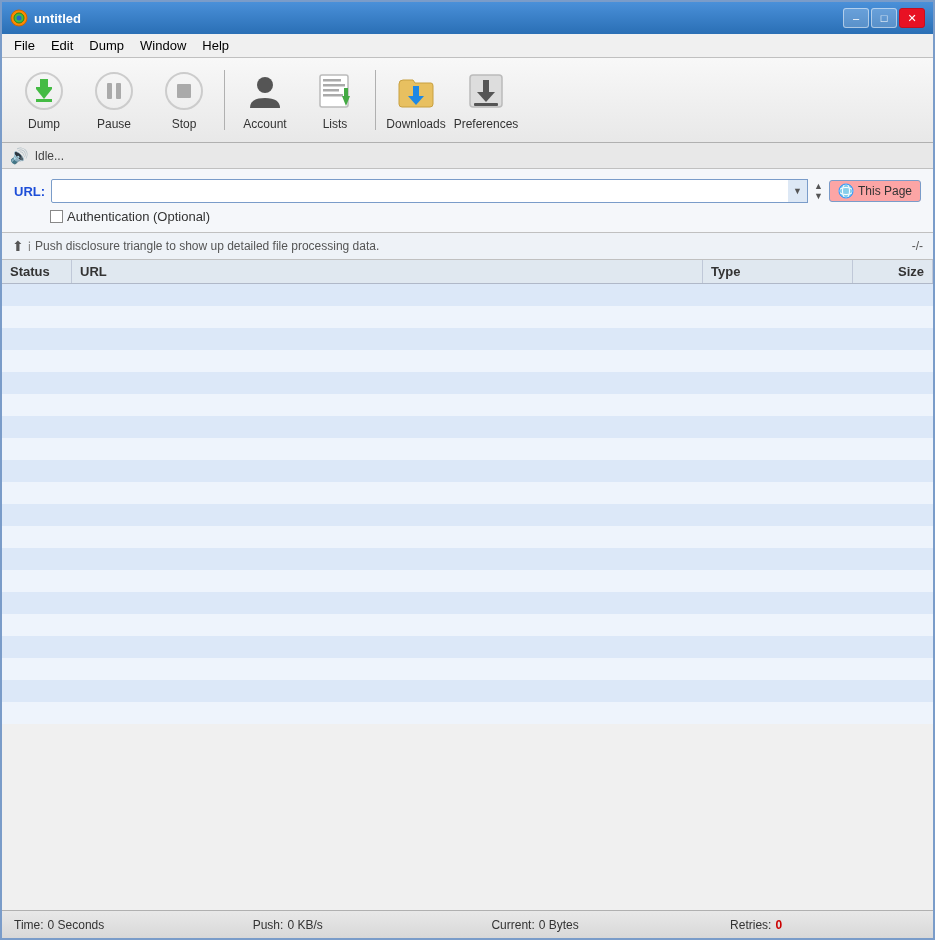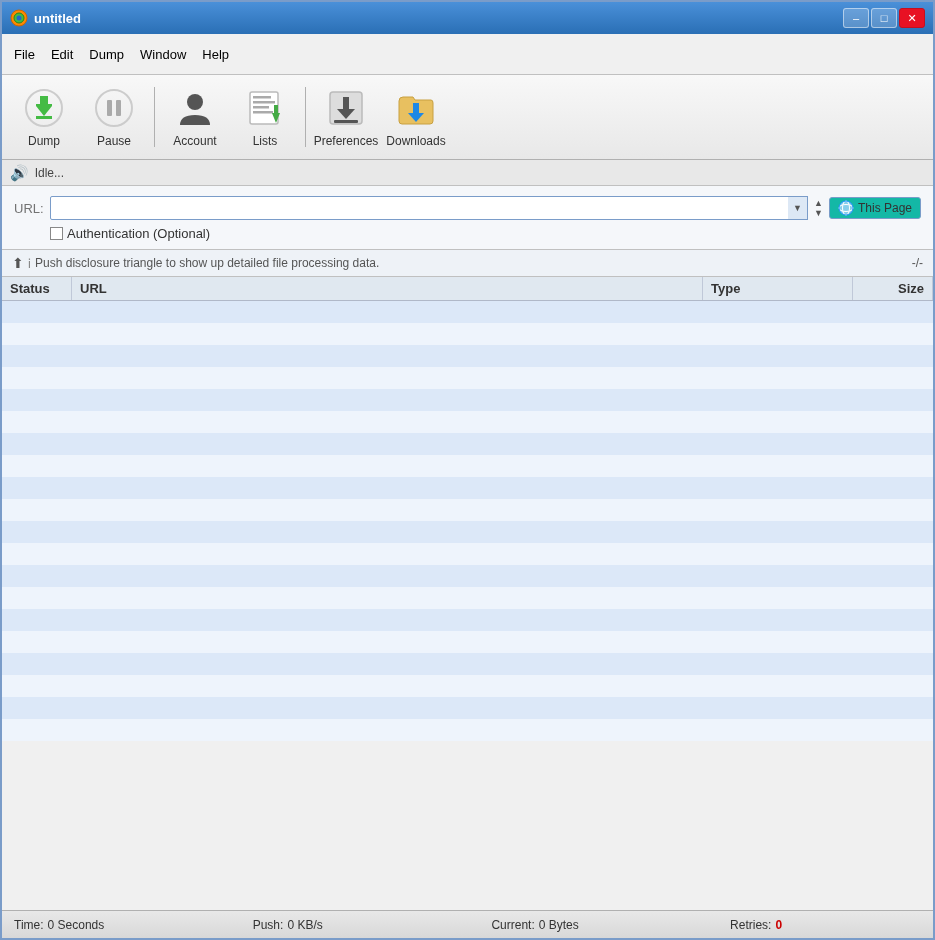--- a/index.html
+++ b/index.html
@@ -56,21 +56,21 @@
       cursor: pointer;
       font-size: 11px;
       color: white;
       background: rgba(255,255,255,0.2);
     }
     .title-btn.close { background: #e81123; border-color: #c50f1f; }
 
     
     .menu-bar {
       background: #f0f0f0;
-      height: 41px;
+      height: 24px;
       display: flex;
       align-items: center;
       padding: 0 4px;
       border-bottom: 1px solid #c0c0c0;
       flex-shrink: 0;
     }
     .menu-item {
       padding: 2px 8px;
       cursor: pointer;
       border-radius: 2px;
@@ -140,22 +140,22 @@
       flex-shrink: 0;
     }
     .url-row {
       display: flex;
       align-items: center;
       gap: 6px;
       margin-bottom: 6px;
     }
     .url-label {
       font-size: 13px;
-      color: #737373;
-      font-weight: normal;
+      color: #1d4ed8;
+      font-weight: bold;
     }
     .url-input-wrap {
       flex: 1;
       position: relative;
     }
     .url-input {
       width: 100%;
       height: 24px;
       border: 1px solid #7a9cc9;
       border-radius: 2px;
@@ -189,21 +189,21 @@
     .url-arrows span {
       font-size: 9px;
       color: #555;
       line-height: 1;
     }
     .this-page-btn {
       display: flex;
       align-items: center;
       gap: 4px;
       padding: 2px 8px;
-      background: #14b8a6;
+      background: #fca5a5;
       border: 1px solid #7a9cc9;
       border-radius: 3px;
       cursor: pointer;
       font-size: 12px;
       color: #333;
     }
     .auth-row {
       display: flex;
       align-items: center;
       gap: 4px;
@@ -359,20 +359,29 @@
       <div class="icon-area">
         <svg width="40" height="40" viewBox="0 0 40 40">
           <circle cx="20" cy="20" r="18" fill="none" stroke="#ccc" stroke-width="2"></circle>
           <rect x="13" y="12" width="5" height="16" rx="1" fill="#aaa"></rect>
           <rect x="22" y="12" width="5" height="16" rx="1" fill="#aaa"></rect>
         </svg>
       </div>
       <span class="label">Pause</span>
     </div>
 
+    <div class="toolbar-btn">
+      <div class="icon-area">
+        <svg width="40" height="40" viewBox="0 0 40 40">
+          <circle cx="20" cy="20" r="18" fill="none" stroke="#ccc" stroke-width="2"></circle>
+          <rect x="13" y="13" width="14" height="14" rx="1" fill="#aaa"></rect>
+        </svg>
+      </div>
+      <span class="label">Stop</span>
+    </div>
 
     <div class="toolbar-sep"></div>
 
     <div class="toolbar-btn">
       <div class="icon-area">
         <svg width="42" height="42" viewBox="0 0 42 42">
           <circle cx="21" cy="15" r="8" fill="#555"></circle>
           <path d="M6 38 Q6 28 21 28 Q36 28 36 38" fill="#555"></path>
         </svg>
       </div>
@@ -393,41 +402,41 @@
         </svg>
       </div>
       <span class="label">Lists</span>
     </div>
 
     <div class="toolbar-sep"></div>
 
     <div class="toolbar-btn">
       <div class="icon-area">
         <svg width="42" height="42" viewBox="0 0 42 42">
+
+          <path d="M4 14 Q4 10 8 10 L18 10 L20 13 L36 13 Q38 13 38 16 L38 34 Q38 37 35 37 L7 37 Q4 37 4 34 Z" fill="#e8c060" stroke="#c8a040" stroke-width="1"></path>
+
+          <rect x="18" y="16" width="6" height="10" fill="#1e88e5"></rect>
+          <polygon points="13,26 21,35 29,26" fill="#1e88e5"></polygon>
+        </svg>
+      </div>
+      <span class="label">Downloads</span>
+    </div>
+
+    <div class="toolbar-btn">
+      <div class="icon-area">
+        <svg width="42" height="42" viewBox="0 0 42 42">
           <rect x="5" y="5" width="32" height="32" rx="3" fill="#ddd" stroke="#bbb" stroke-width="1.5"></rect>
 
           <rect x="18" y="10" width="6" height="12" fill="#555"></rect>
           <polygon points="12,22 21,32 30,22" fill="#555"></polygon>
           <rect x="9" y="33" width="24" height="3" fill="#555" rx="1"></rect>
         </svg>
       </div>
       <span class="label">Preferences</span>
-    </div>
-
-    <div class="toolbar-btn">
-      <div class="icon-area">
-        <svg width="42" height="42" viewBox="0 0 42 42">
-
-          <path d="M4 14 Q4 10 8 10 L18 10 L20 13 L36 13 Q38 13 38 16 L38 34 Q38 37 35 37 L7 37 Q4 37 4 34 Z" fill="#e8c060" stroke="#c8a040" stroke-width="1"></path>
-
-          <rect x="18" y="16" width="6" height="10" fill="#1e88e5"></rect>
-          <polygon points="13,26 21,35 29,26" fill="#1e88e5"></polygon>
-        </svg>
-      </div>
-      <span class="label">Downloads</span>
     </div>
   </div>
 
   <div class="status-line">
     <span style="font-size:15px;">🔊</span>
     <span>Idle...</span>
   </div>
 
   <div class="url-area">
     <div class="url-row">

